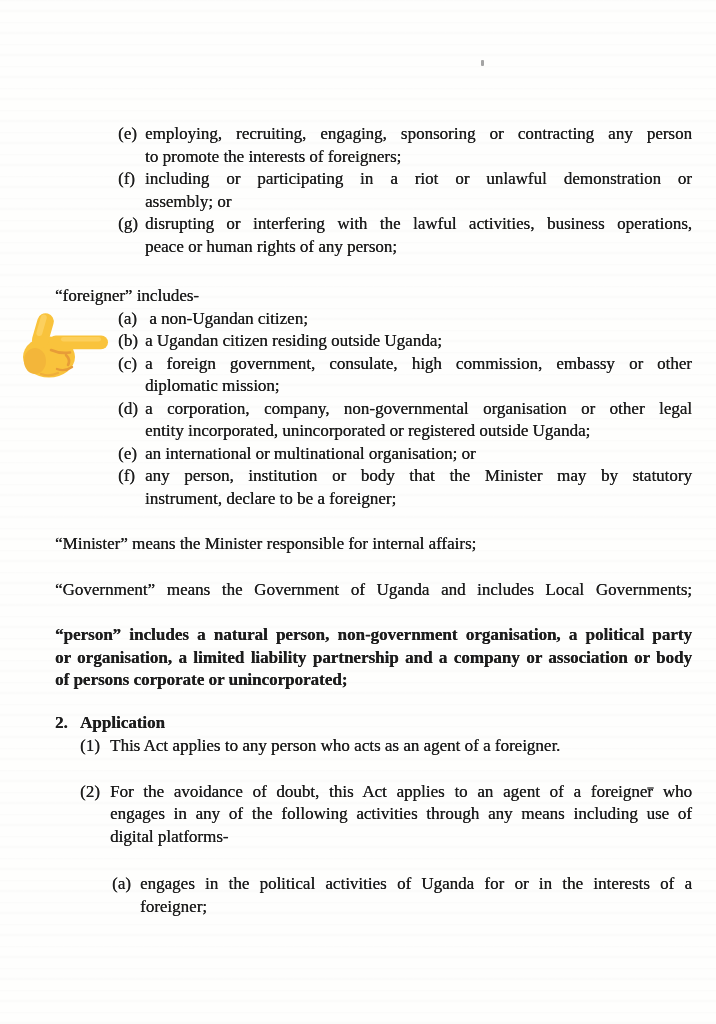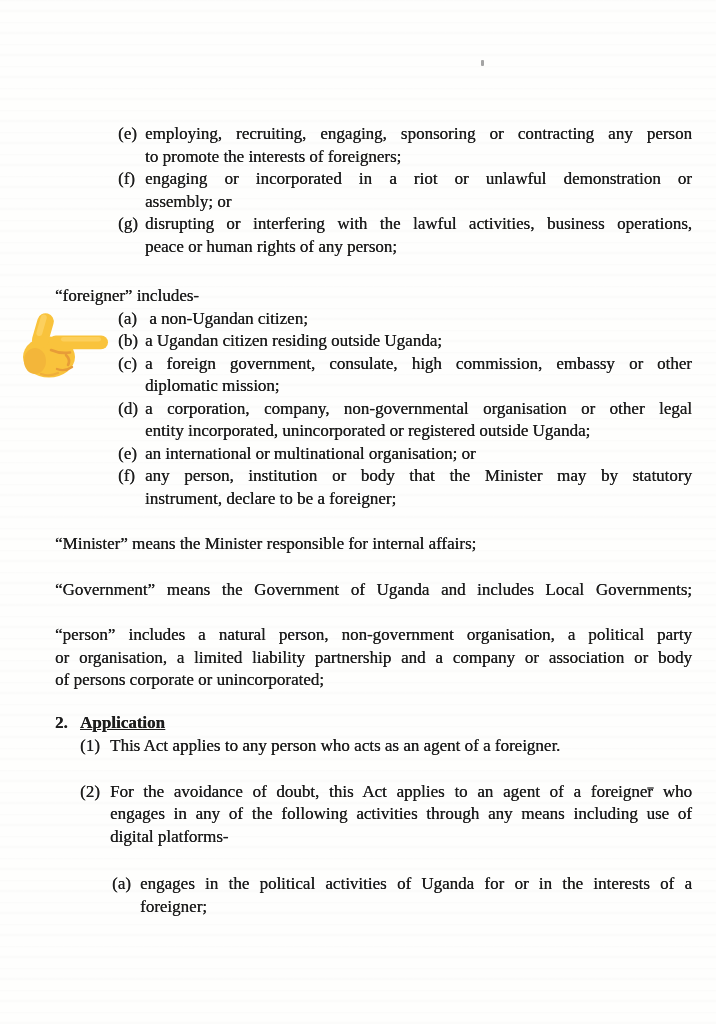--- a/index.html
+++ b/index.html
@@ -42,23 +42,23 @@
   .block.section .num{display:inline-block;width:25px;}
   .block.list.l2{margin-left:80px;}
   .block.list.l2 .item{padding-left:30px;}
   .block.list.l3{margin-left:112px;}
   .block.list.l3 .item{padding-left:28px;}
 
   
   .block.b2{margin-top:27px;}
   .block.b3{margin-top:23px;}
   .block.b4{margin-top:23px;}
-  .block.b5{margin-top:23px;}
+  .block.b5{margin-top:23px;font-weight:bold;}
   .block.b6{margin-top:22px;}
-  .block.b7{margin-top:20px;text-decoration:underline;}
+  .block.b7{margin-top:20px;}
   .block.b8{margin-top:1px;}
   .block.b9{margin-top:23px;}
   .block.b10{margin-top:25px;}
 
   .hand{
     position:absolute;left:21px;top:311px;width:90px;height:70px;
     pointer-events:none;
   }
   .speck-a{position:absolute;left:481px;top:60px;width:3px;height:6px;background:#8d8d8d;border-radius:1px;opacity:.8;}
   .speck-b{position:absolute;left:647px;top:787px;width:7px;height:2px;background:#5d5d5d;border-radius:1px;opacity:.85;}
@@ -70,21 +70,21 @@
 
   <div class="doc">
       <div class="block list l1 b1">
         <div class="item">
           <span class="lbl">(e)</span>
           <div class="line j">employing, recruiting, engaging, sponsoring or contracting any person</div>
           <div class="line">to promote the interests of foreigners;</div>
         </div>
         <div class="item">
           <span class="lbl">(f)</span>
-          <div class="line j">engaging or incorporated in a riot or unlawful demonstration or</div>
+          <div class="line j">including or participating in a riot or unlawful demonstration or</div>
           <div class="line">assembly; or</div>
         </div>
         <div class="item">
           <span class="lbl">(g)</span>
           <div class="line j">disrupting or interfering with the lawful activities, business operations,</div>
           <div class="line">peace or human rights of any person;</div>
         </div>
       </div>
       <div class="block deflist b2">
         <div class="line intro">“foreigner” includes-</div>

